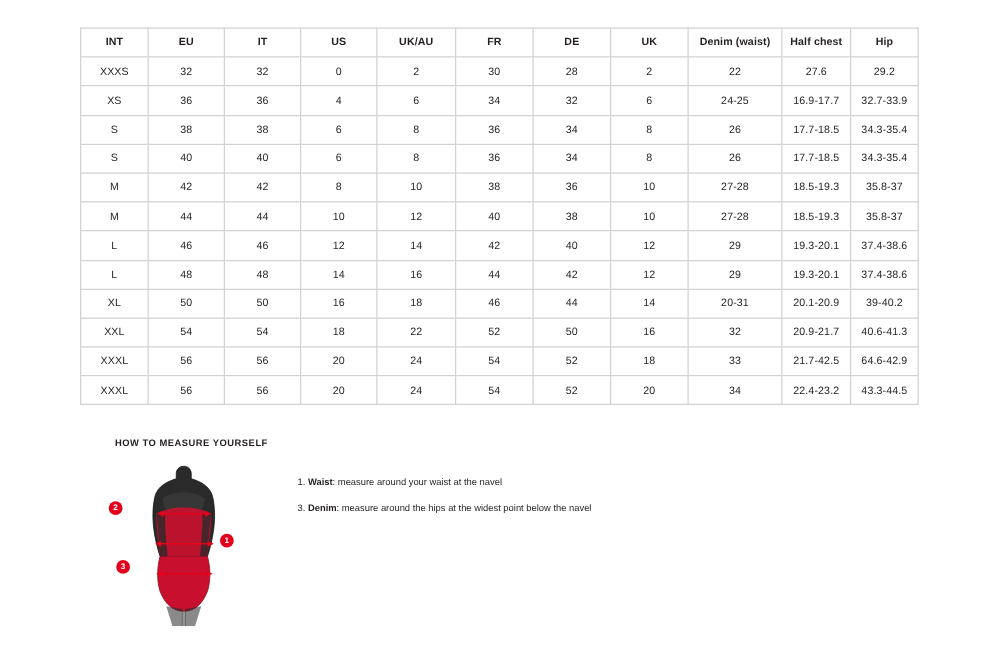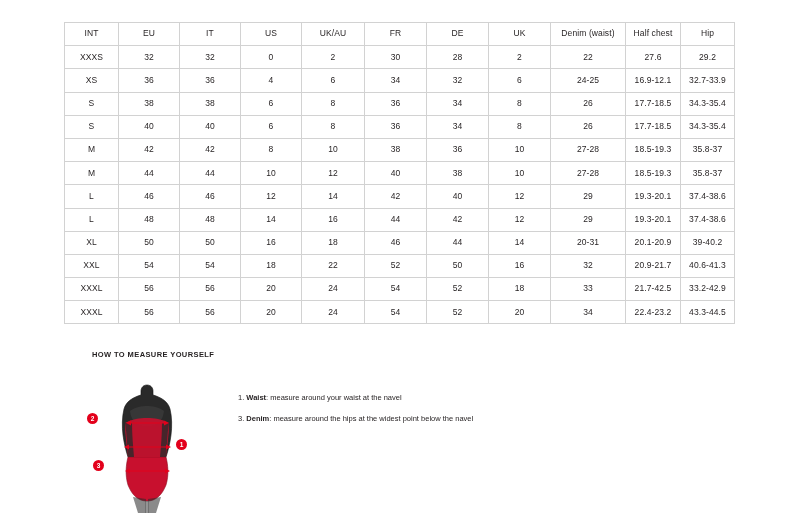--- a/index.html
+++ b/index.html
@@ -39,20 +39,21 @@
     vertical-align: middle;
     font-size: 8.5px;
     font-weight: normal;
     color: #231f20;
     padding: 0;
     line-height: 1.1;
     letter-spacing: 0.1px;
   }
   table.size-table thead td {
     font-size: 8.5px;
+    font-weight: bold;
   }
   
   col.c0 { width: 54px; }
   col.c1 { width: 61px; }
   col.c2 { width: 61px; }
   col.c3 { width: 61px; }
   col.c4 { width: 63px; }
   col.c5 { width: 62px; }
   col.c6 { width: 62px; }
   col.c7 { width: 62px; }
@@ -65,21 +66,21 @@
     position: absolute;
     left: 64px;
     top: 350px;
     width: 680px;
   }
   .measure-title {
     font-size: 7.5px;
     font-weight: bold;
     letter-spacing: 0.4px;
     color: #231f20;
-    margin-bottom: 22px;
+    margin-bottom: 10px;
     padding-left: 28px;
   }
   .measure-body {
     position: relative;
     display: flex;
     align-items: flex-start;
   }
   .figure-area {
     position: relative;
     width: 120px;
@@ -175,21 +176,21 @@
         <tr>
           <td>XS</td>
           <td>36</td>
           <td>36</td>
           <td>4</td>
           <td>6</td>
           <td>34</td>
           <td>32</td>
           <td>6</td>
           <td>24-25</td>
-          <td>16.9-12.1</td>
+          <td>16.9-17.7</td>
           <td>32.7-33.9</td>
         </tr>
         <tr>
           <td>S</td>
           <td>38</td>
           <td>38</td>
           <td>6</td>
           <td>8</td>
           <td>36</td>
           <td>34</td>
@@ -293,21 +294,21 @@
           <td>XXXL</td>
           <td>56</td>
           <td>56</td>
           <td>20</td>
           <td>24</td>
           <td>54</td>
           <td>52</td>
           <td>18</td>
           <td>33</td>
           <td>21.7-42.5</td>
-          <td>33.2-42.9</td>
+          <td>64.6-42.9</td>
         </tr>
         <tr>
           <td>XXXL</td>
           <td>56</td>
           <td>56</td>
           <td>20</td>
           <td>24</td>
           <td>54</td>
           <td>52</td>
           <td>20</td>

